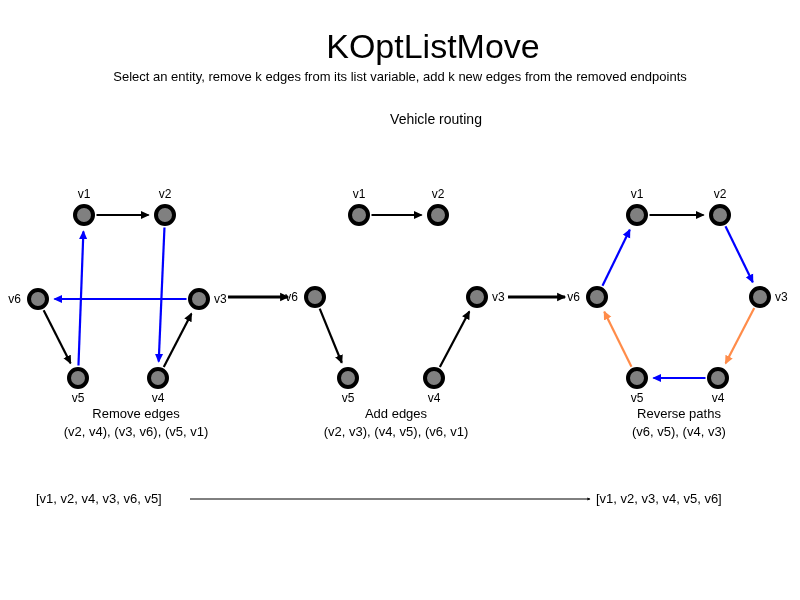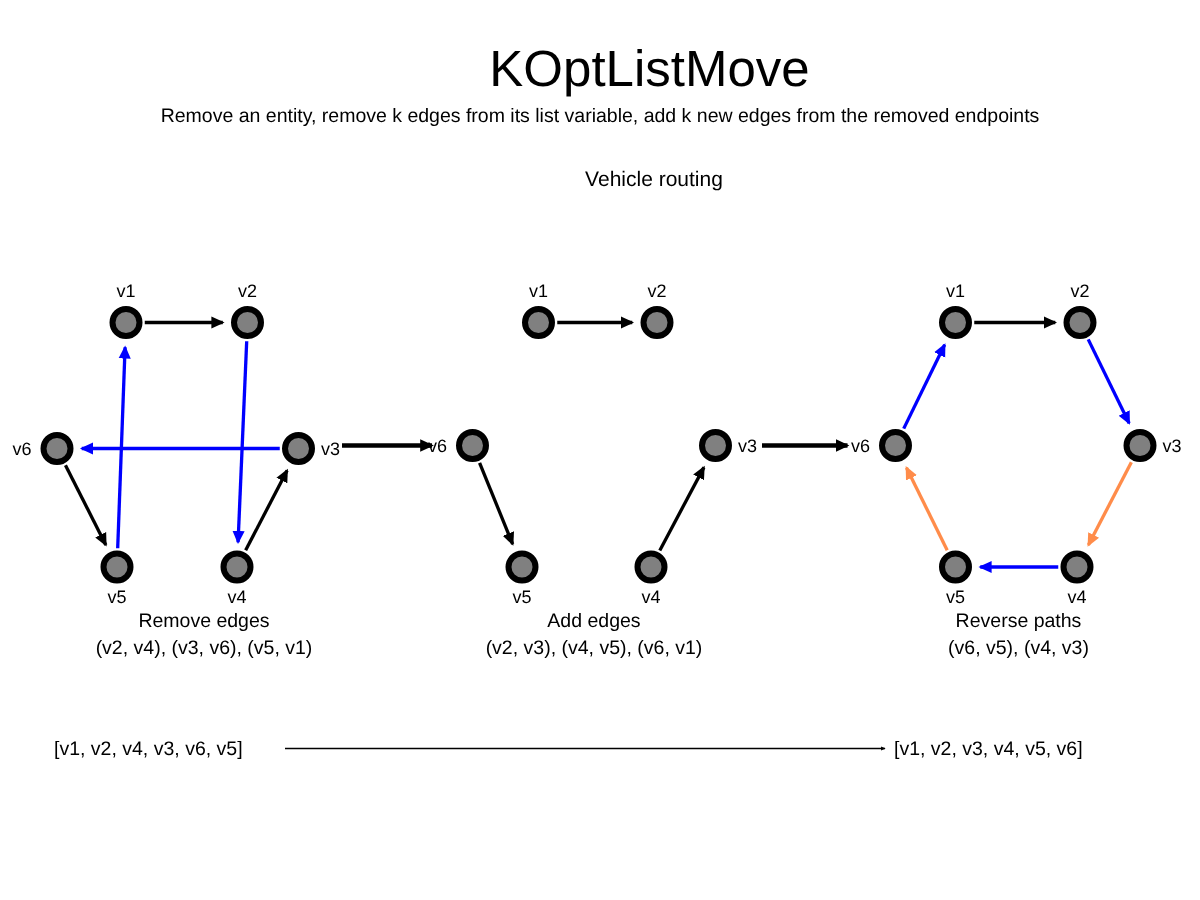--- a/index.html
+++ b/index.html
@@ -75,21 +75,21 @@
     font-size: 13px;
     fill: #000000;
   }
 </style>
 </head>
 <body>
 
 <div id="root">
 
   <div class="title">KOptListMove</div>
-  <div class="subtitle">Remove an entity, remove k edges from its list variable, add k new edges from the removed endpoints</div>
+  <div class="subtitle">Select an entity, remove k edges from its list variable, add k new edges from the removed endpoints</div>
   <div class="section-label">Vehicle routing</div>
 
   <svg class="canvas" id="graph-canvas" viewBox="0 0 800 600" xmlns="http://www.w3.org/2000/svg">
     <defs id="marker-defs">
         <marker id="arr-000000-4.2" viewBox="0 0 10 10" refX="8.2" refY="5" markerWidth="4.2" markerHeight="4.2" orient="auto-start-reverse" markerUnits="strokeWidth">
           <path d="M 0 0.6 L 9.5 5 L 0 9.4 z" fill="#000000"></path>
         </marker>
         <marker id="arr-0000FF-4.2" viewBox="0 0 10 10" refX="8.2" refY="5" markerWidth="4.2" markerHeight="4.2" orient="auto-start-reverse" markerUnits="strokeWidth">
           <path d="M 0 0.6 L 9.5 5 L 0 9.4 z" fill="#0000FF"></path>
         </marker>

